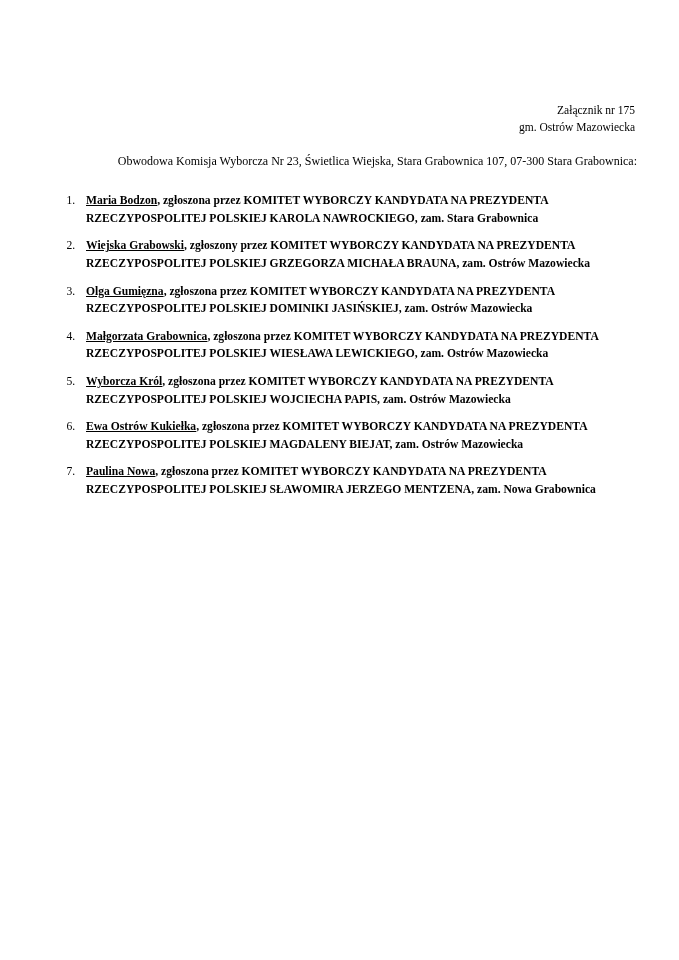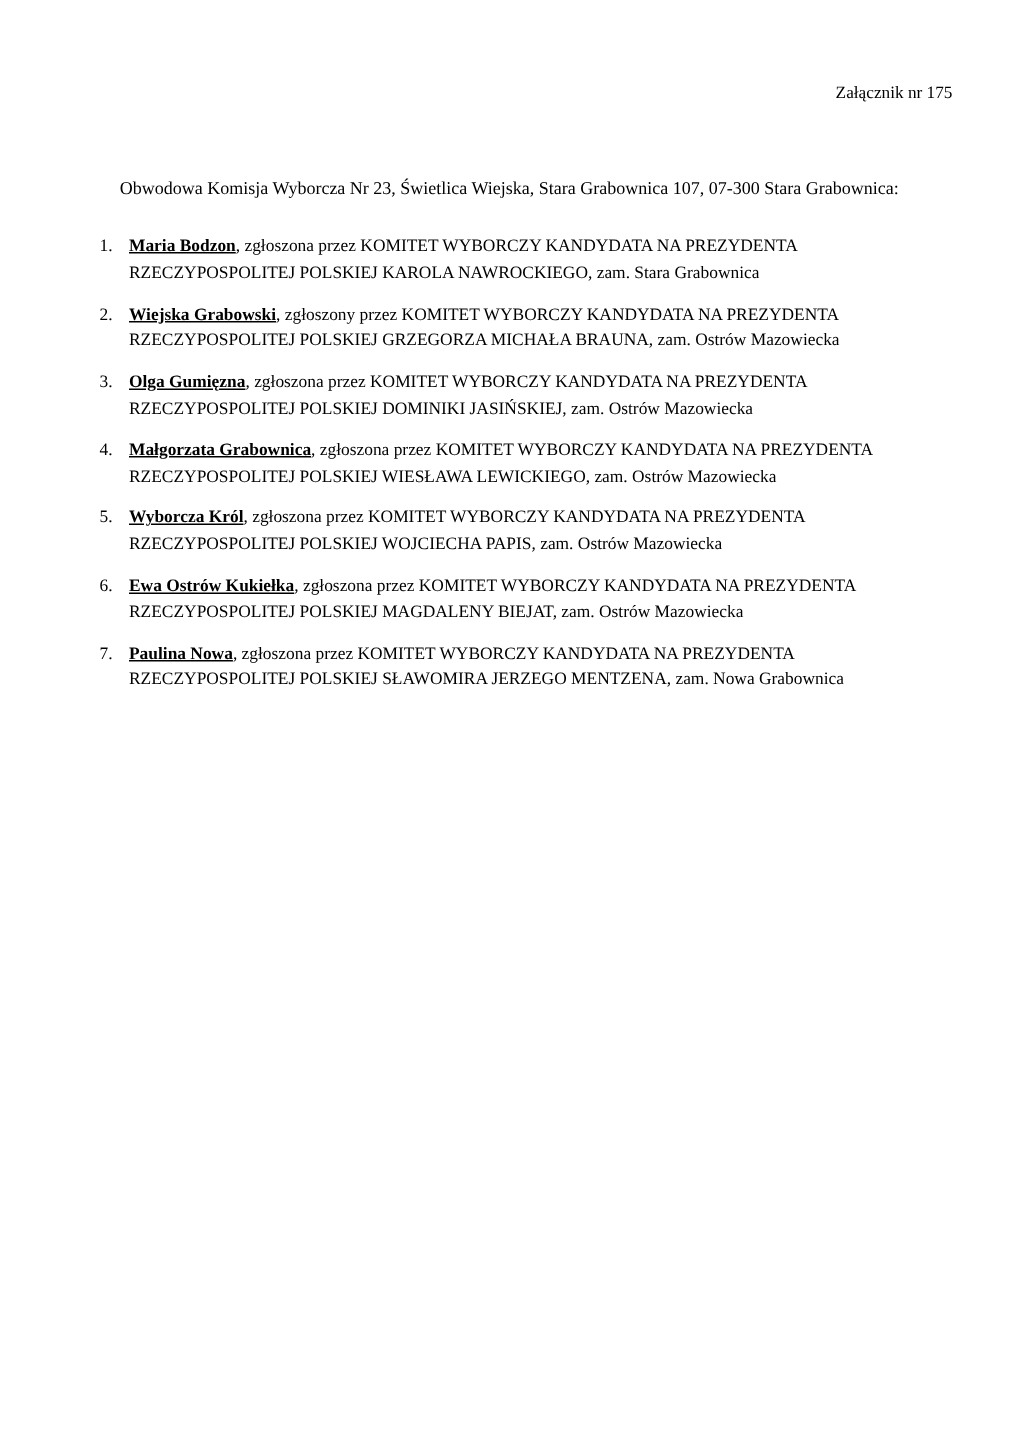--- a/index.html
+++ b/index.html
@@ -12,38 +12,38 @@
     background: #ffffff;
     font-family: "Liberation Serif", serif;
     color: #000000;
     overflow: hidden;
   }
   .page {
     position: relative;
     width: 679px;
     height: 904px;
     box-sizing: border-box;
-    padding: 44px 42px 0 42px;
+    padding: 92px 42px 0 42px;
   }
   .header-block {
     text-align: right;
     font-size: 11.5px;
     line-height: 1.45;
     margin-top: 10px;
     margin-right: 2px;
   }
   .header-line {
     display: block;
     white-space: nowrap;
   }
   .committee-line {
-    margin-top: 46px;
+    margin-top: 18px;
     font-size: 12px;
     line-height: 1.4;
-    text-align: center;
+    text-align: right;
   }
   ol.candidates {
     margin: 22px 0 0 0;
     padding-left: 36px;
     list-style-position: outside;
   }
   ol.candidates > li {
     font-size: 11.6px;
     line-height: 1.52;
     margin-bottom: 10px;
@@ -51,30 +51,31 @@
     text-align: left;
   }
   ol.candidates > li::marker {
     font-size: 11.6px;
   }
   .cand-name {
     font-weight: bold;
     text-decoration: underline;
   }
   .cand-rest {
-    font-weight: normal;
+    font-weight: bold;
   }
 </style>
 </head>
 <body>
 
 <div class="page">
 
   <div class="header-block">
     <span class="header-line">Załącznik nr 175</span>
+    <span class="header-line">gm. Ostrów Mazowiecka</span>
   </div>
 
   <div class="committee-line">Obwodowa Komisja Wyborcza Nr 23, Świetlica Wiejska, Stara Grabownica 107, 07-300 Stara Grabownica:</div>
 
   <ol class="candidates">
     <li>
       <span class="cand-name">Maria Bodzon</span><span class="cand-rest">, zgłoszona przez KOMITET WYBORCZY KANDYDATA NA PREZYDENTA RZECZYPOSPOLITEJ POLSKIEJ KAROLA NAWROCKIEGO, zam. Stara Grabownica</span>
     </li>
     <li>
       <span class="cand-name">Wiejska Grabowski</span><span class="cand-rest">, zgłoszony przez KOMITET WYBORCZY KANDYDATA NA PREZYDENTA RZECZYPOSPOLITEJ POLSKIEJ GRZEGORZA MICHAŁA BRAUNA, zam. Ostrów Mazowiecka</span>

